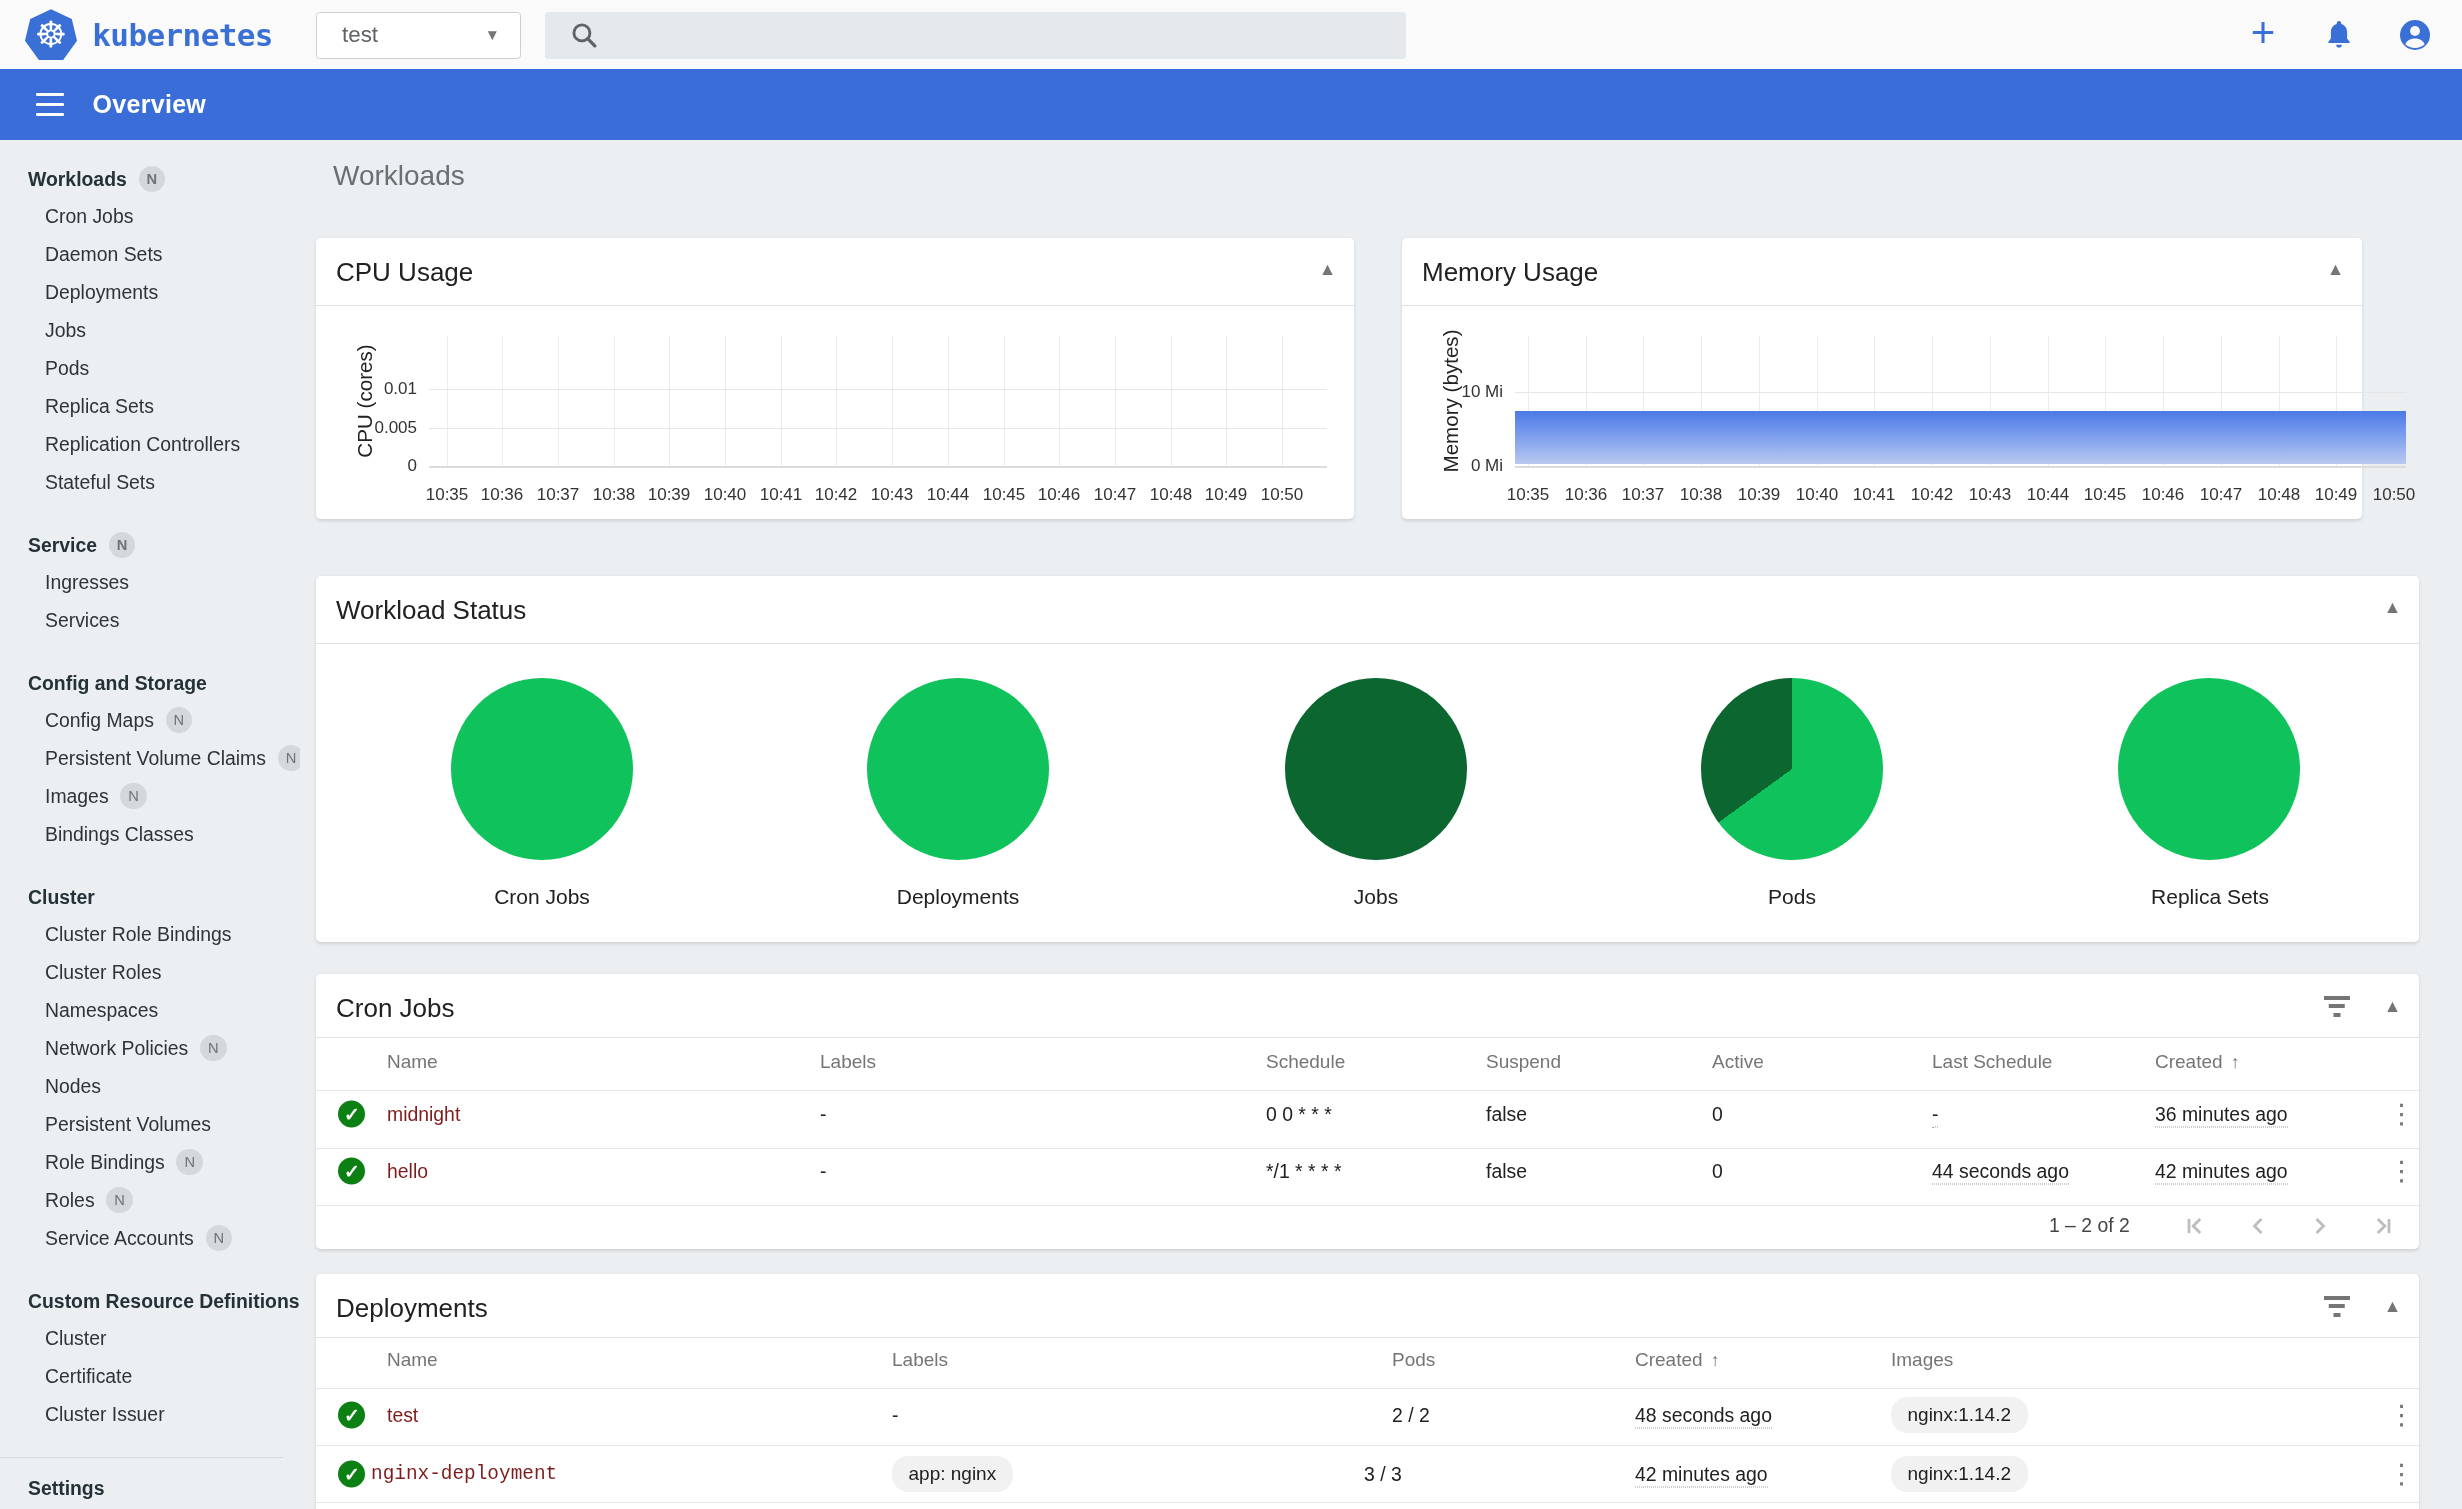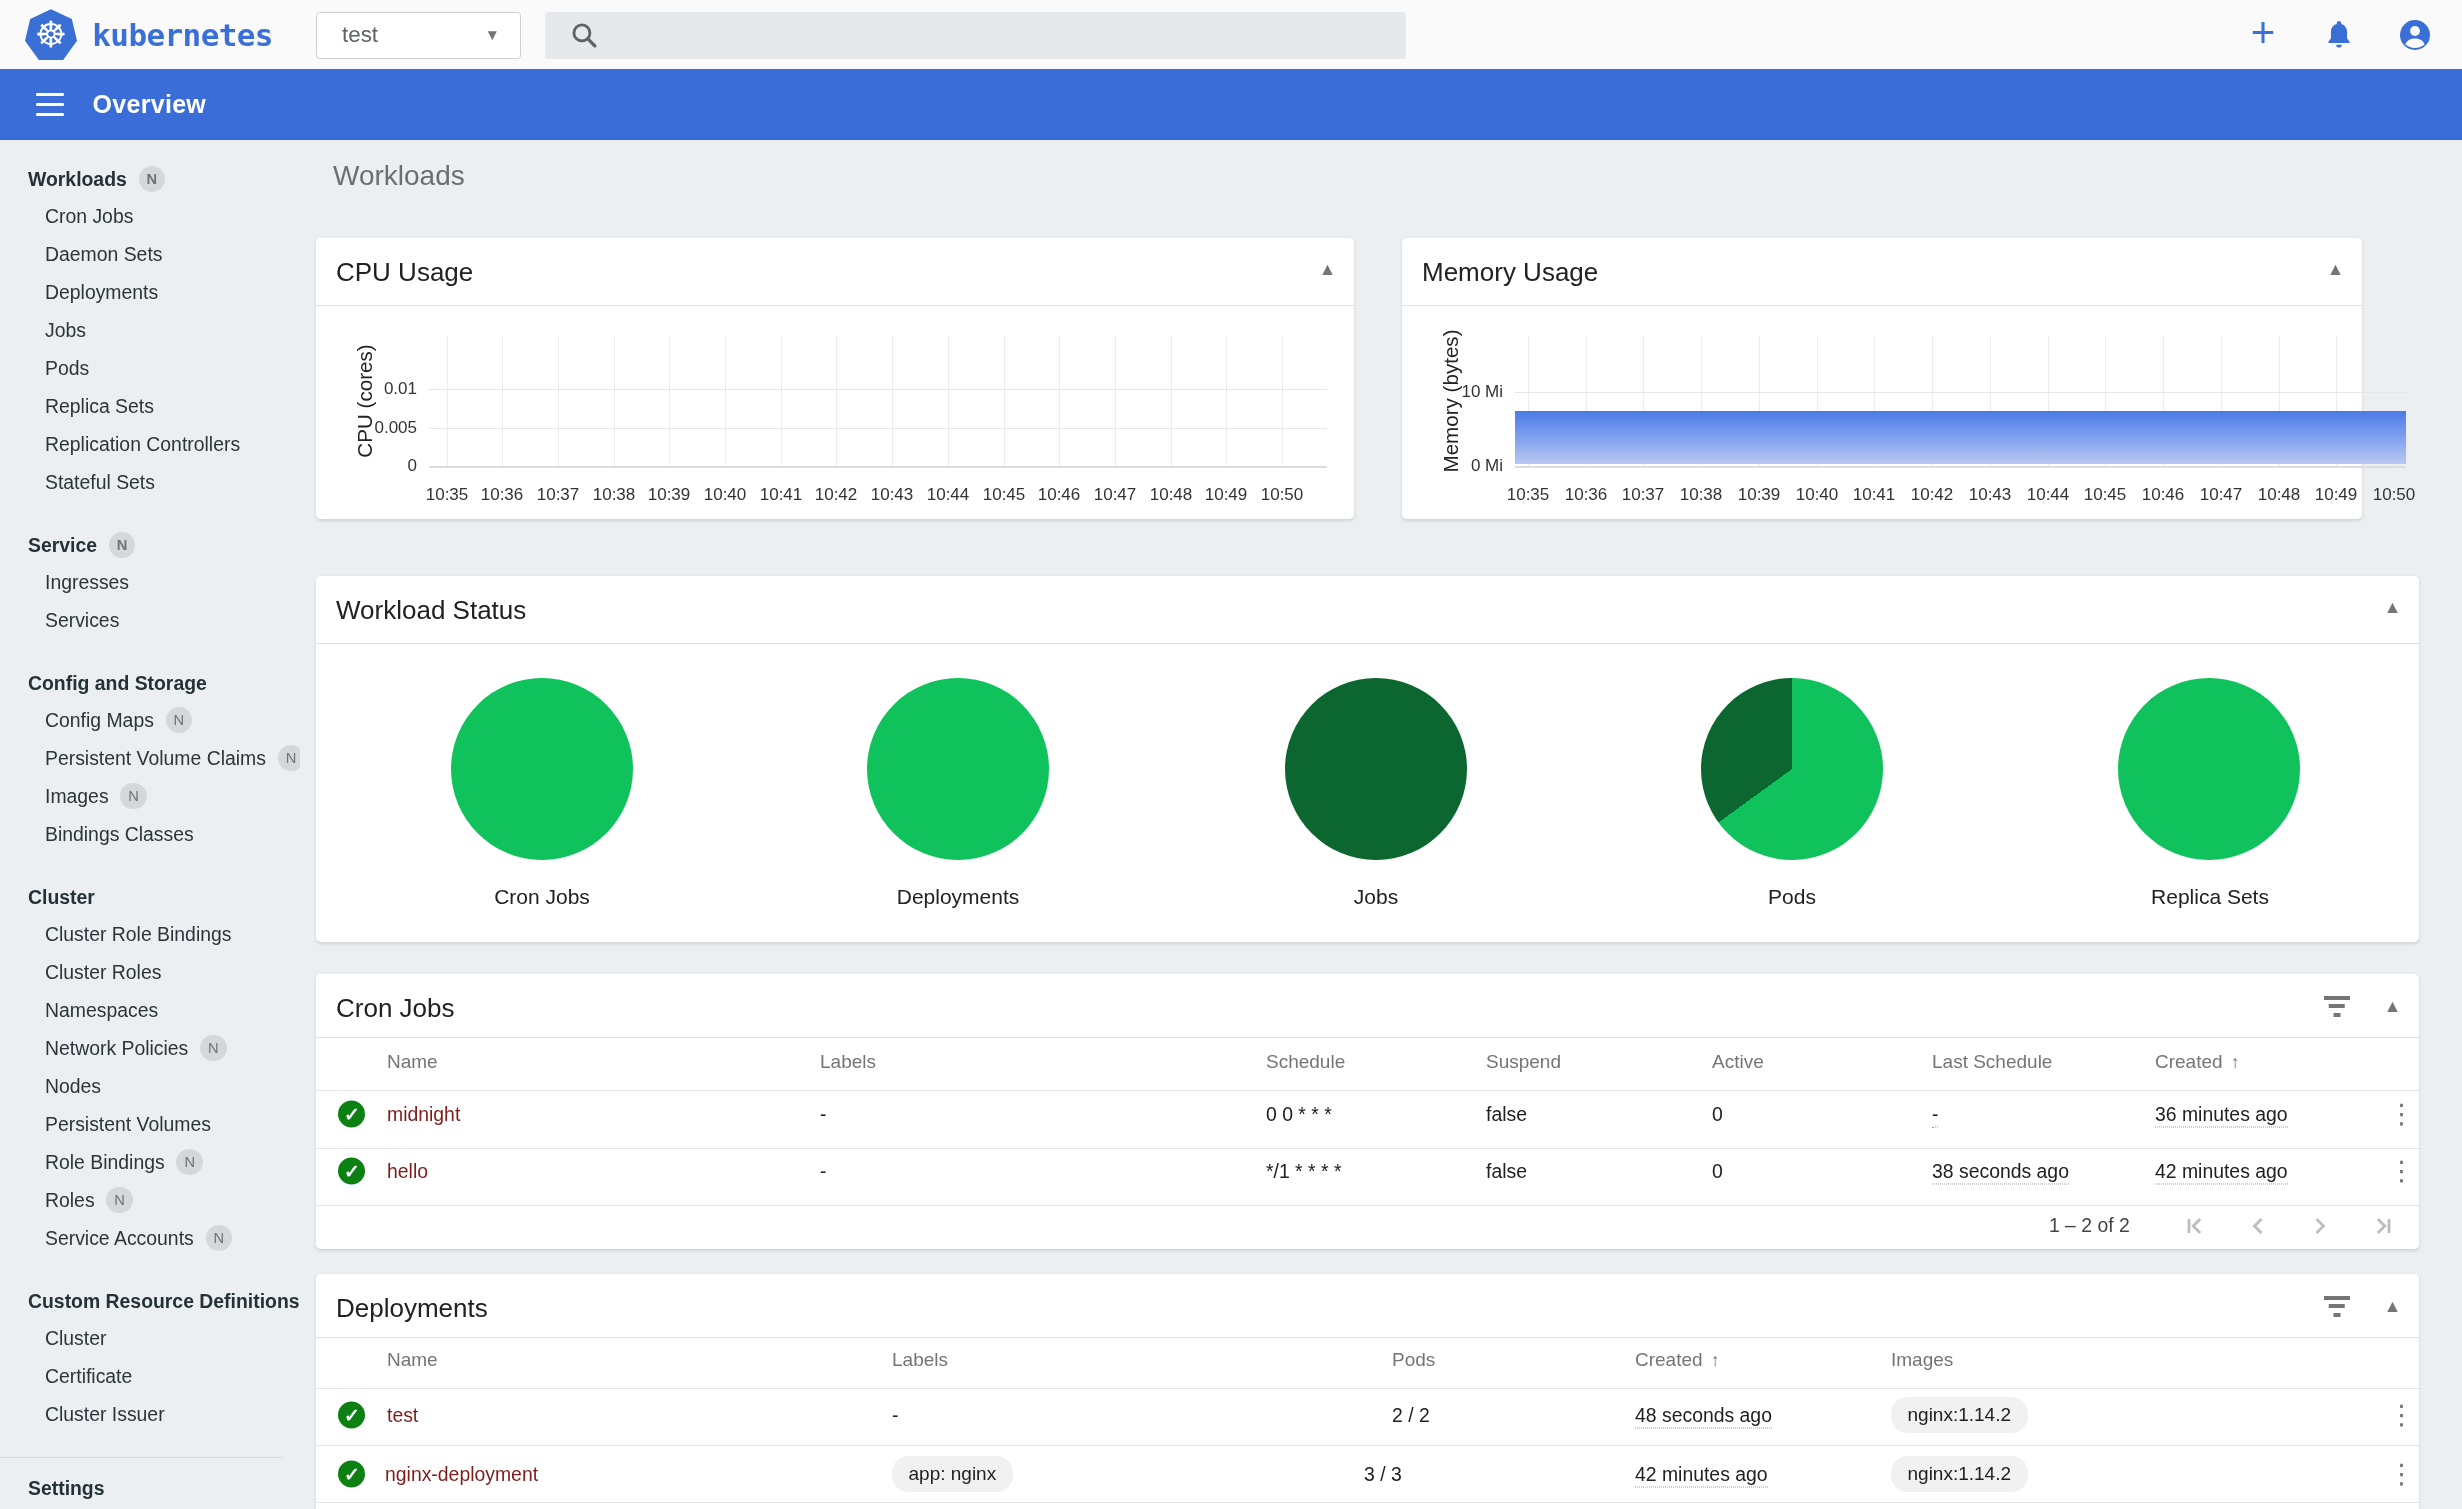--- a/index.html
+++ b/index.html
@@ -387,21 +387,21 @@
       <div class="td" style="left: 1616px; top: 140px;"><span class="dotted">-</span></div>
       <div class="td" style="left: 1839px; top: 140px;"><span class="dotted">36 minutes ago</span></div>
       <div class="kebab" style="left: 2072px; top: 140px;">⋮</div>
       <div class="row-divider" style="top: 174px;"></div>
       <div class="status-check" style="left: 22.4px; top: 197px;">✓</div>
       <div class="td" style="left: 71px; top: 197px;"><a>hello</a></div>
       <div class="td" style="left: 504px; top: 197px;">-</div>
       <div class="td" style="left: 950px; top: 197px;">*/1 * * * *</div>
       <div class="td" style="left: 1170px; top: 197px;">false</div>
       <div class="td" style="left: 1396px; top: 197px;">0</div>
-      <div class="td" style="left: 1616px; top: 197px;"><span class="dotted">38 seconds ago</span></div>
+      <div class="td" style="left: 1616px; top: 197px;"><span class="dotted">44 seconds ago</span></div>
       <div class="td" style="left: 1839px; top: 197px;"><span class="dotted">42 minutes ago</span></div>
       <div class="kebab" style="left: 2072px; top: 197px;">⋮</div>
       <div class="row-divider" style="top: 231px;"></div>
     </div>
   <div class="pagination" style="bottom:9.4px;">
     <span class="range">1 – 2 of 2</span>
     <svg class="pg-icon" viewBox="0 0 40 40">
         <line x1="10" y1="10" x2="10" y2="30" stroke="#bdbdbd" stroke-width="4"></line>
         <path d="M26 10 L16 20 L26 30" fill="none" stroke="#bdbdbd" stroke-width="4"></path>
       </svg>
@@ -439,21 +439,21 @@
       <div class="row-divider" style="top: 114px;"></div>
       <div class="status-check" style="left: 22.4px; top: 141px;">✓</div>
       <div class="td" style="left: 71px; top: 141px;"><a>test</a></div>
       <div class="td" style="left: 576px; top: 141px;">-</div>
       <div class="td" style="left: 1076px; top: 141px;">2 / 2</div>
       <div class="td" style="left: 1319px; top: 141px;"><span class="dotted">48 seconds ago</span></div>
       <div class="td" style="left: 1575px; top: 141px;"><span class="chip">nginx:1.14.2</span></div>
       <div class="kebab" style="left: 2072px; top: 141px;">⋮</div>
       <div class="row-divider" style="top: 171px;"></div>
       <div class="status-check" style="left: 22.4px; top: 200px;">✓</div>
-      <div class="td" style="left: 69px; top: 200px;"><a>nginx-deployment</a></div>
+      <div class="td" style="left: 55px; top: 200px; font-family: Liberation Mono, monospace;"><a>nginx-deployment</a></div>
       <div class="td" style="left: 576px; top: 200px;"><span class="chip">app: nginx</span></div>
       <div class="td" style="left: 1048px; top: 200px;">3 / 3</div>
       <div class="td" style="left: 1319px; top: 200px;"><span class="dotted">42 minutes ago</span></div>
       <div class="td" style="left: 1575px; top: 200px;"><span class="chip">nginx:1.14.2</span></div>
       <div class="kebab" style="left: 2072px; top: 200px;">⋮</div>
       <div class="row-divider" style="top: 228px;"></div>
     </div>
 </section>
 
 

